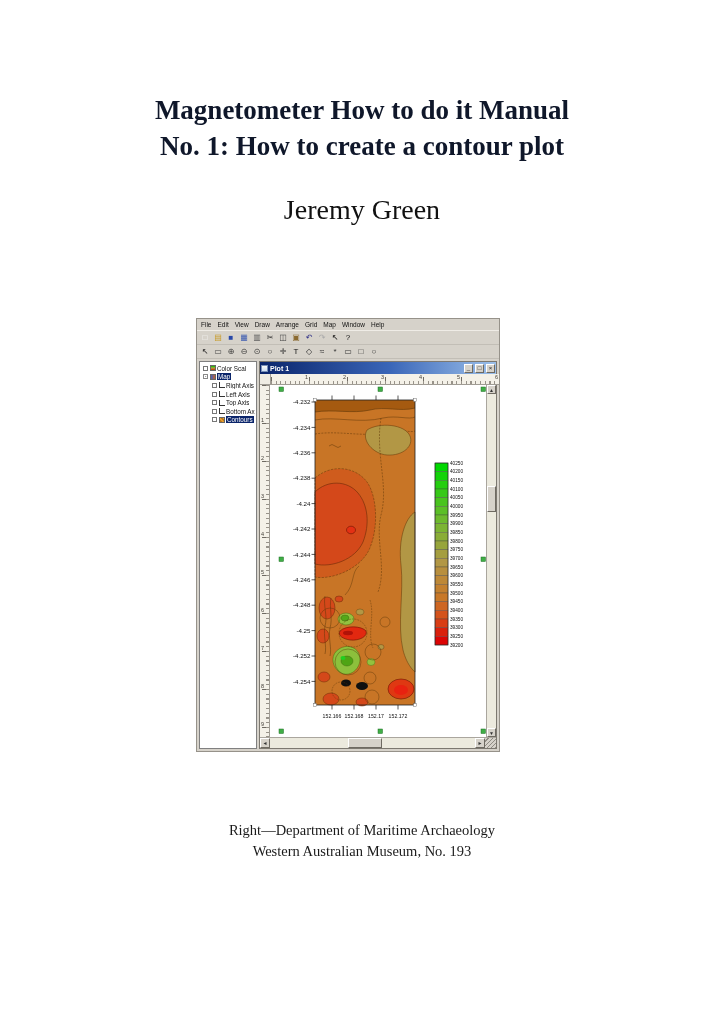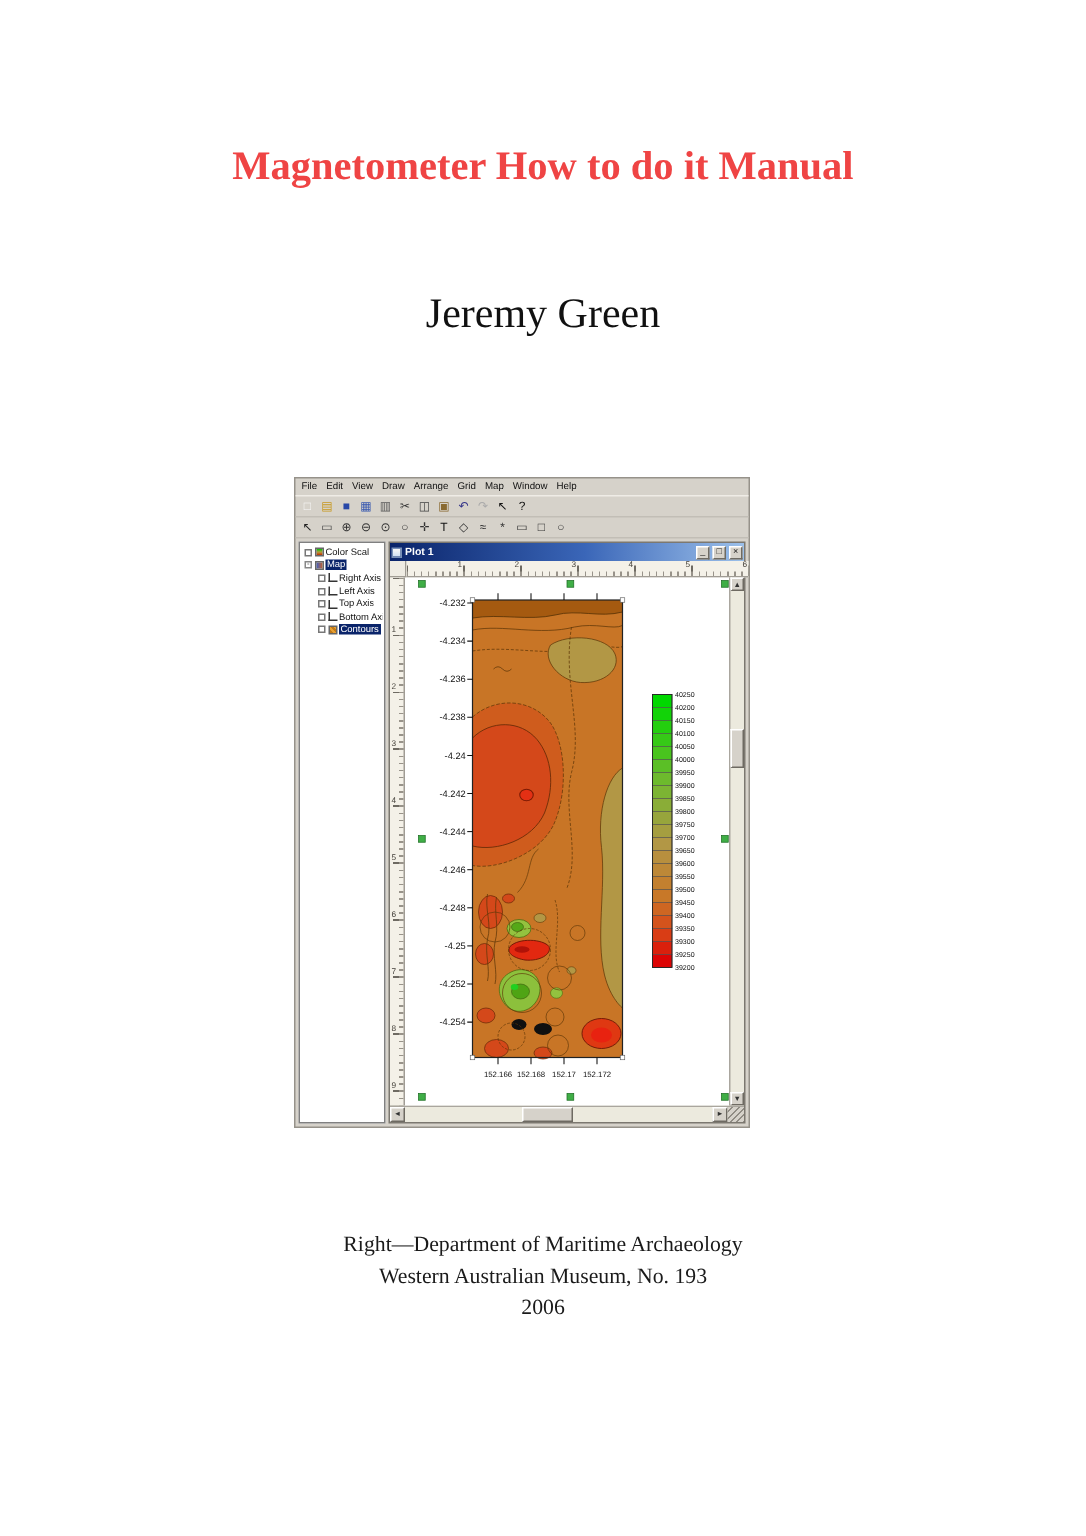--- a/index.html
+++ b/index.html
@@ -1,20 +1,20 @@
 <!DOCTYPE html>
 <html><head>
 <meta charset="utf-8">
 <style>
   html,body{margin:0;padding:0;background:#fff;}
   .page{position:relative;width:724px;height:1024px;background:#ffffff;overflow:hidden;
         font-family:"Liberation Serif",serif;color:#111;}
 
   .title{position:absolute;top:92px;left:0;right:0;text-align:center;
-         font-weight:bold;font-size:27px;line-height:36px;color:#ef4444;}
+         font-weight:bold;font-size:27px;line-height:36px;color:#0f172a;}
   .author{position:absolute;top:194px;left:0;right:0;text-align:center;font-size:28px;}
   .footer{position:absolute;top:820px;left:0;right:0;text-align:center;
           font-size:14.5px;line-height:21px;color:#1a1a1a;}
 
   
   .app{position:absolute;left:196px;top:318px;width:304px;height:434px;
        background:#d6d2ca;border:1px solid #96928a;box-sizing:border-box;
        display:flex;flex-direction:column;font-family:"Liberation Sans",sans-serif;color:#111;}
   .menubar{height:11px;flex:none;display:flex;align-items:center;gap:6px;
            padding:0 4px;font-size:6.5px;border-bottom:1px solid #efece6;}
@@ -96,20 +96,21 @@
   .size-grip{width:11px;flex:none;background:#d6d2ca;
      background-image:repeating-linear-gradient(135deg,transparent 0 2px,#908c84 2px 3px);}
 </style>
 </head>
 <body>
 
 <div class="page">
 
   <div class="title">
     <div>Magnetometer How to do it Manual</div>
+    <div>No. 1: How to create a contour plot</div>
   </div>
 
   <div class="author">Jeremy Green</div>
 
   <div class="app">
 
     <div class="menubar">
 
     <span class="menu-item">File</span>
         <span class="menu-item">Edit</span>
@@ -459,16 +460,15 @@
           <div class="size-grip"></div>
         </div>
       </div>
     </div>
   </div>
 
   <div class="footer">
 
   <div>Right—Department of Maritime Archaeology</div>
       <div>Western Australian Museum, No. 193</div>
-      <div>2006</div>
     </div>
 
 </div>
 
 </body></html>

